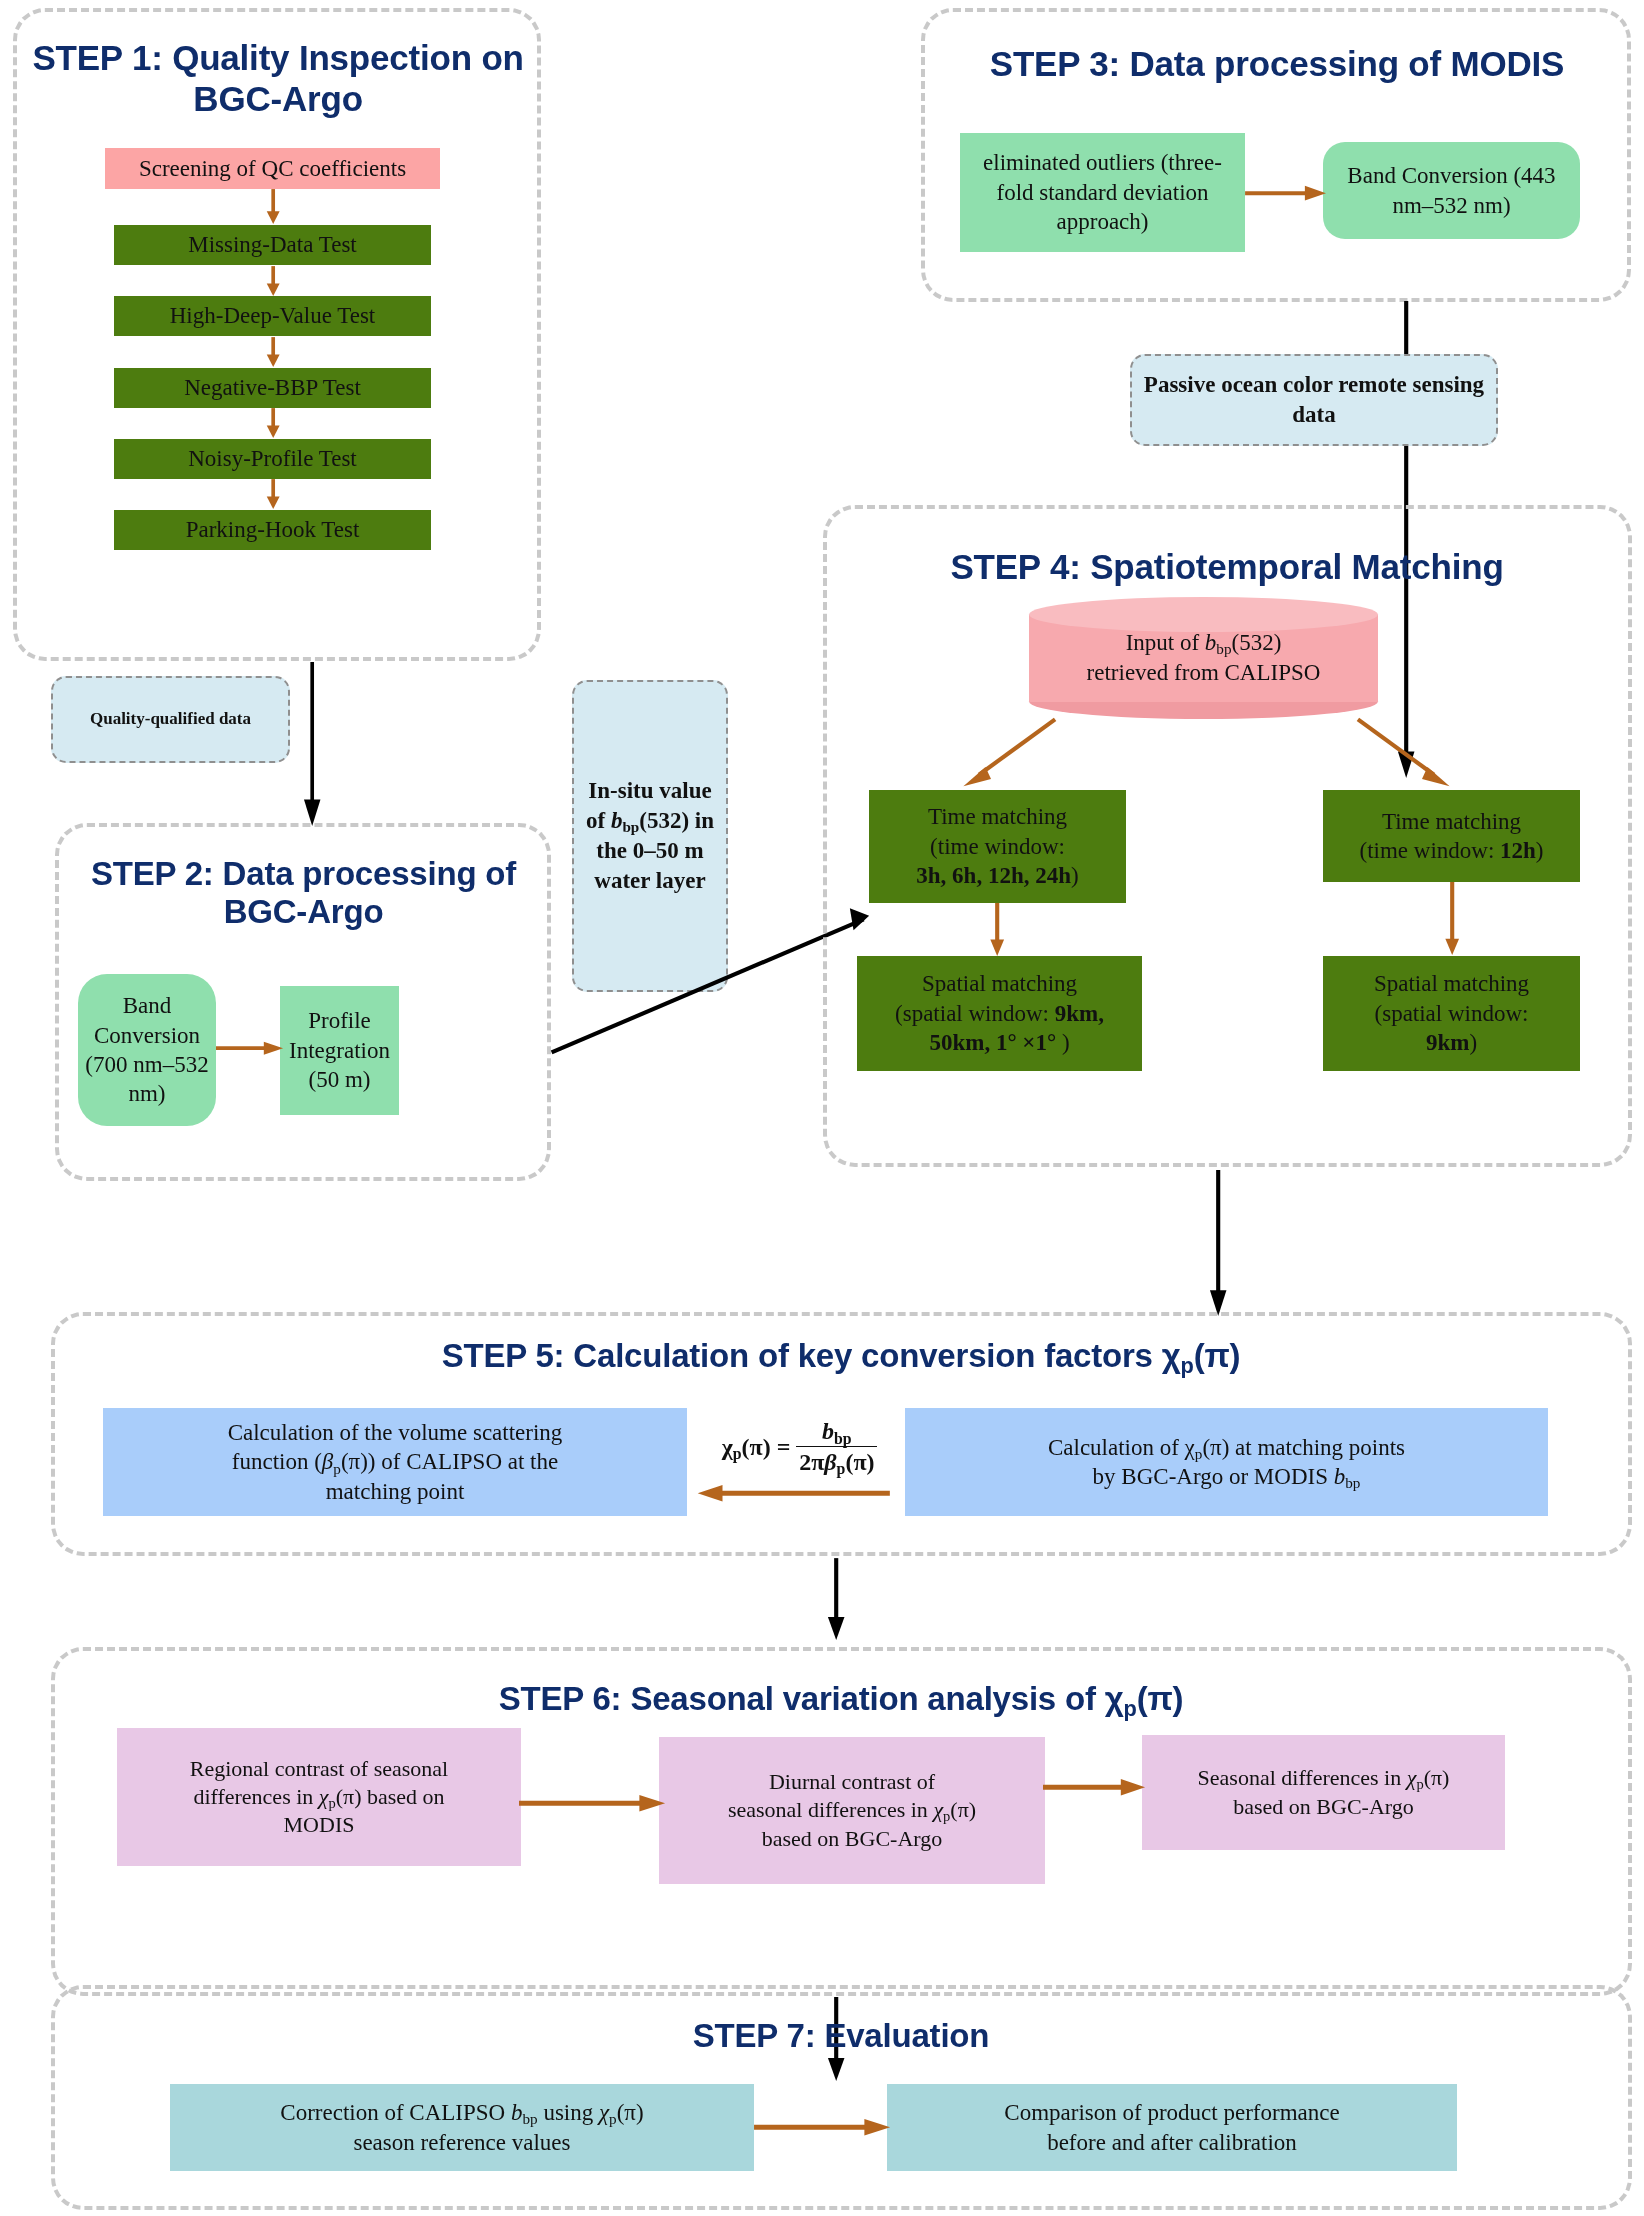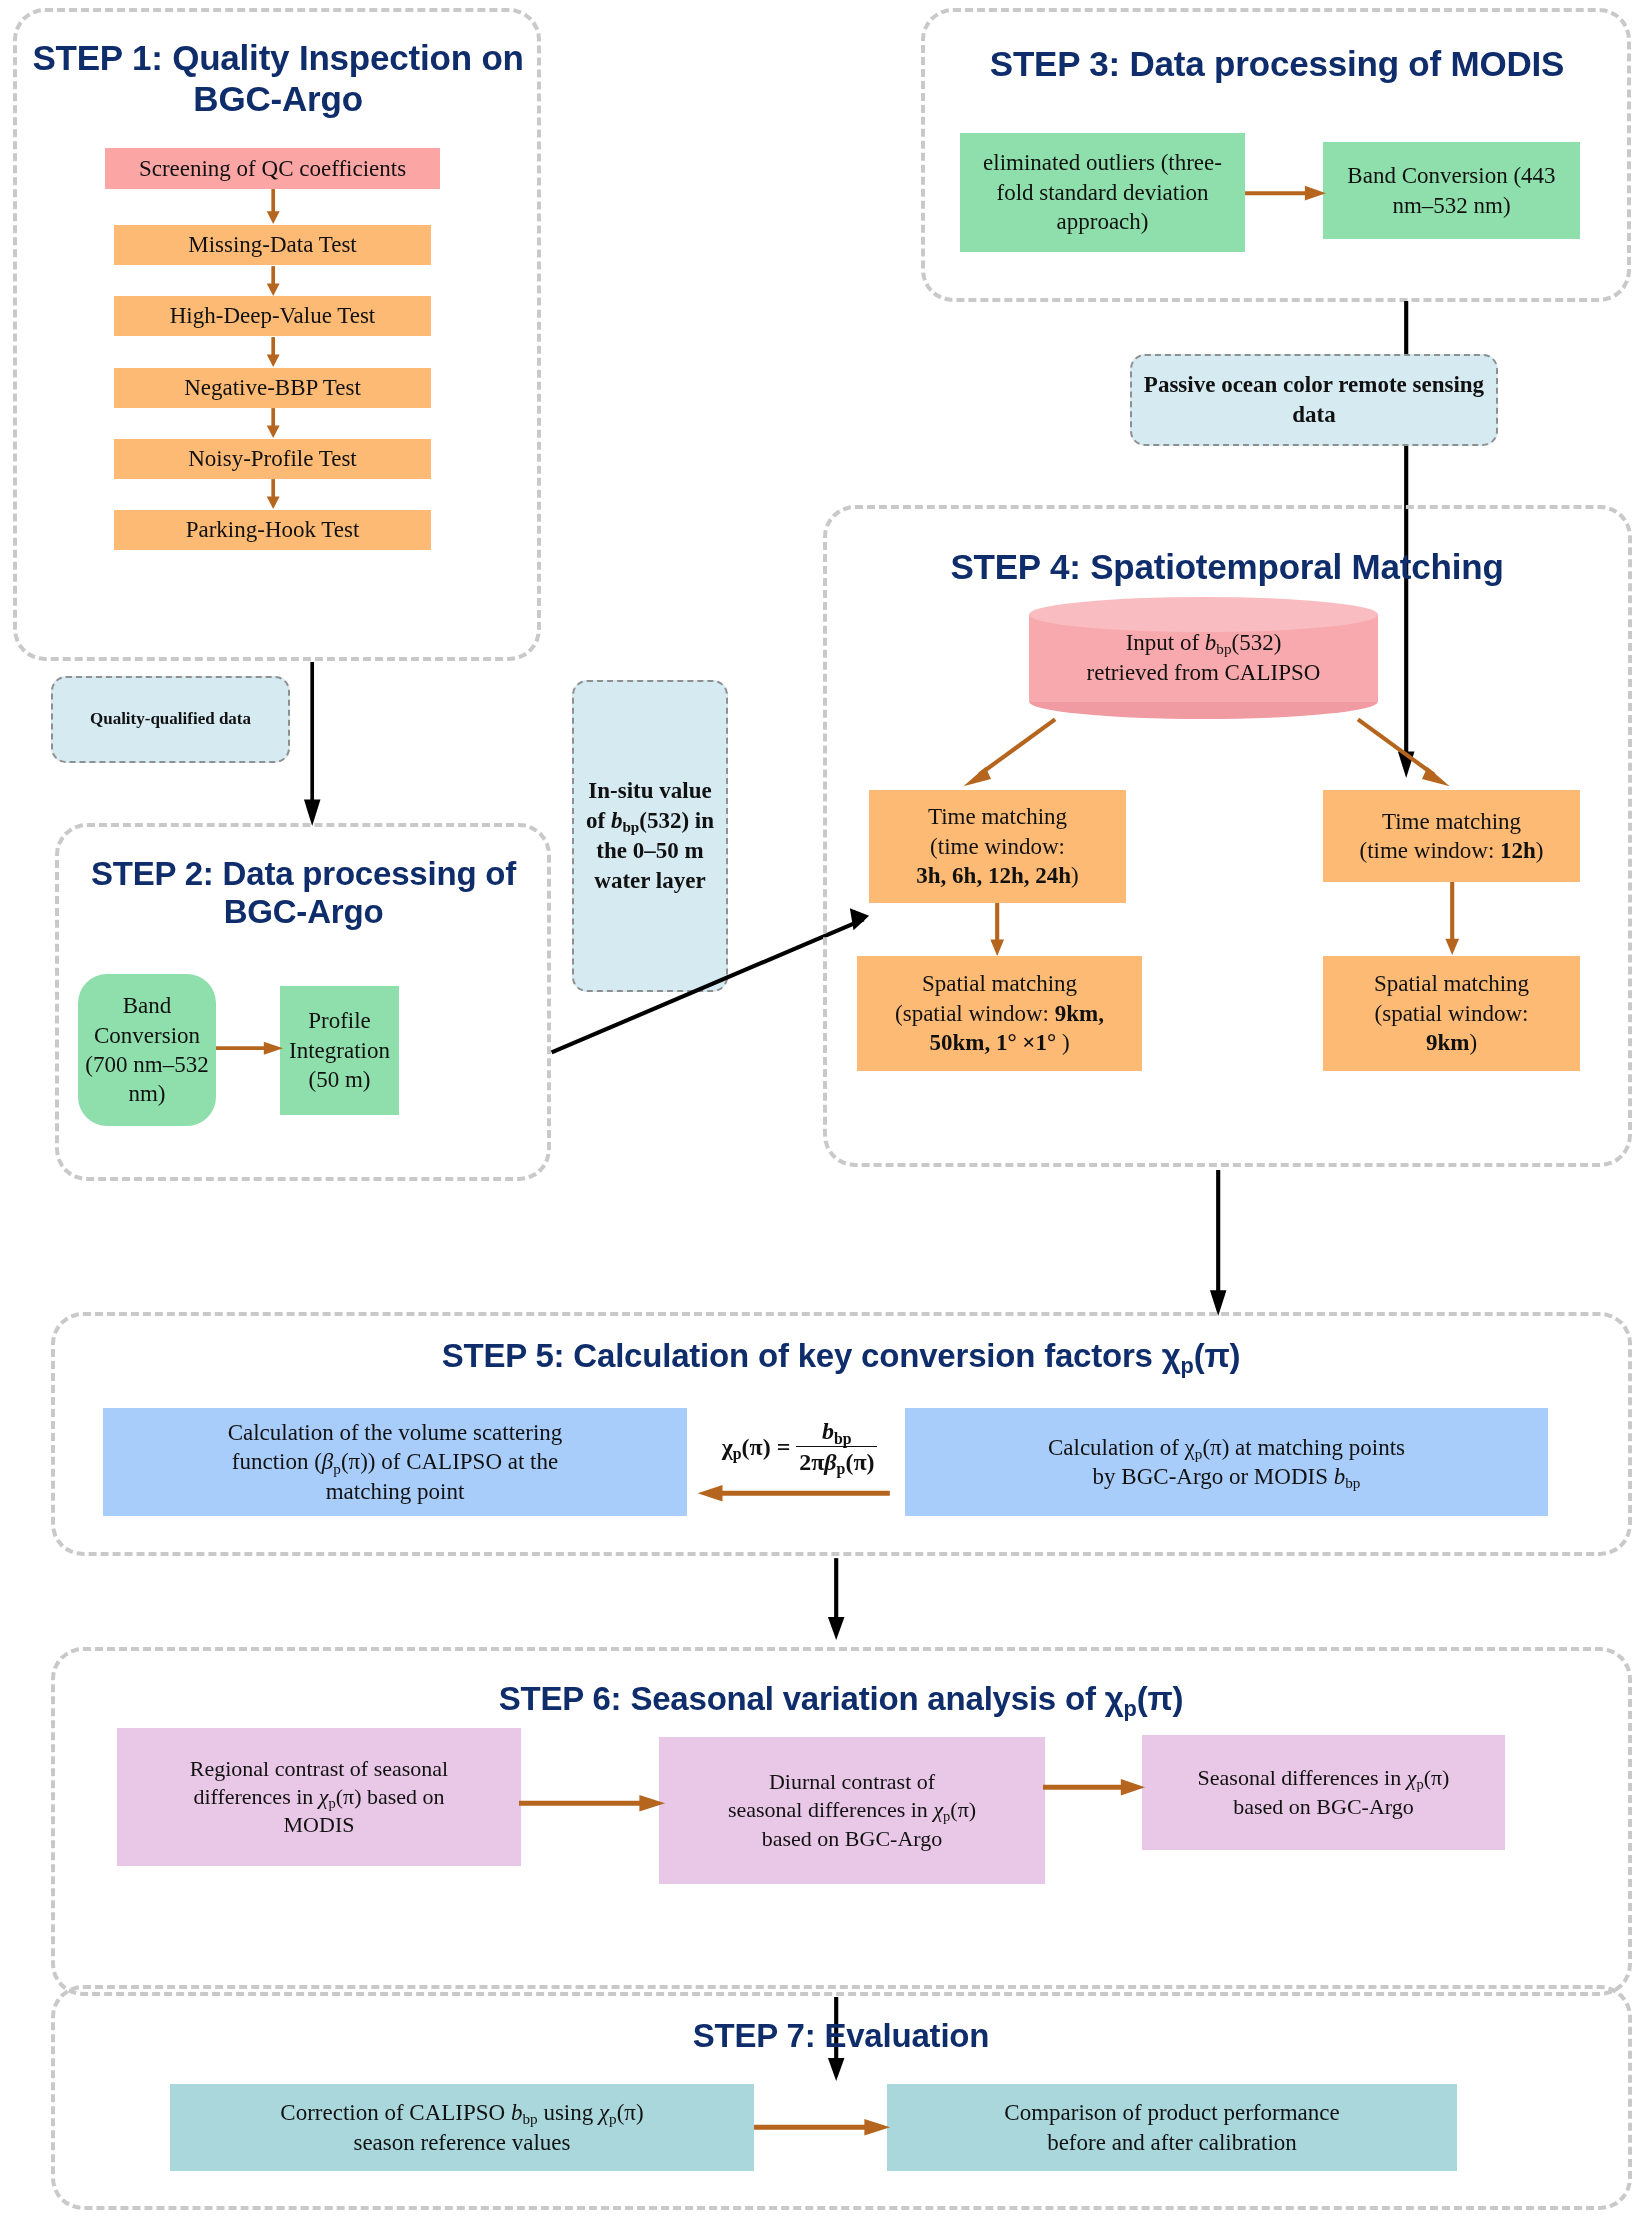--- a/index.html
+++ b/index.html
@@ -36,21 +36,21 @@
     display:flex;
     align-items:center;
     justify-content:center;
     text-align:center;
     font-family:"Liberation Serif", serif;
     color:#111;
     line-height:1.28;
     padding:2.8px 4.6px;
   }
   .pink{background:#fca5a5;}
-  .amber{background:#fdba74;}
+  .amber{background:#4d7c0f;}
   .green{background:#8fdfad;}
   .blue{background:#a9cdfa;}
   .purple{background:#e8c8e6;}
   .teal{background:#a9d7dc;}
 
   .softbox{
     position:absolute;
     box-sizing:border-box;
     background:#d6eaf2;
     border:2.8px dashed #8f8f8f;
@@ -180,21 +180,21 @@
     <line x1="10" y1="330" x2="690" y2="40" stroke="#000" stroke-width="9"></line>
     <polygon points="660,16 702,32 668,64" fill="#000"></polygon>
   </svg>
 
   <div class="dashbox" style="left:921px;top:8.3px;width:710px;height:294px;"></div>
 
   <div class="steptitle" style="left:937px;top:44px;width:680px;font-size:35px;">STEP 3: Data processing of MODIS</div>
 
   <div class="node green" style="left:960px;top:133px;width:285px;height:119px;font-size:23px;">eliminated outliers (three-fold standard deviation approach)</div>
 
-  <div class="node green" style="left:1323px;top:142px;width:257px;height:97px;font-size:23px;">Band Conversion (443 nm–532 nm)</div>
+  <div class="node green" style="left:1323px;top:142px;width:257px;height:97px;font-size:23px;border-radius:22px;">Band Conversion (443 nm–532 nm)</div>
 
   <svg class="arrow" style="left:1245px;top:184px;" width="82" height="18.4" viewBox="0 0 178 40">
     <line x1="0" y1="20" x2="138" y2="20" stroke="#b5651d" stroke-width="9"></line>
     <polygon points="130,4 130,36 176,20" fill="#b5651d"></polygon>
   </svg>
 
   <svg class="arrow" style="left:1397px;top:301px;" width="18.4" height="478" viewBox="0 0 40 1040">
     <line x1="20" y1="0" x2="20" y2="990" stroke="#000" stroke-width="9"></line>
     <polygon points="2,980 38,980 20,1038" fill="#000"></polygon>
   </svg>

